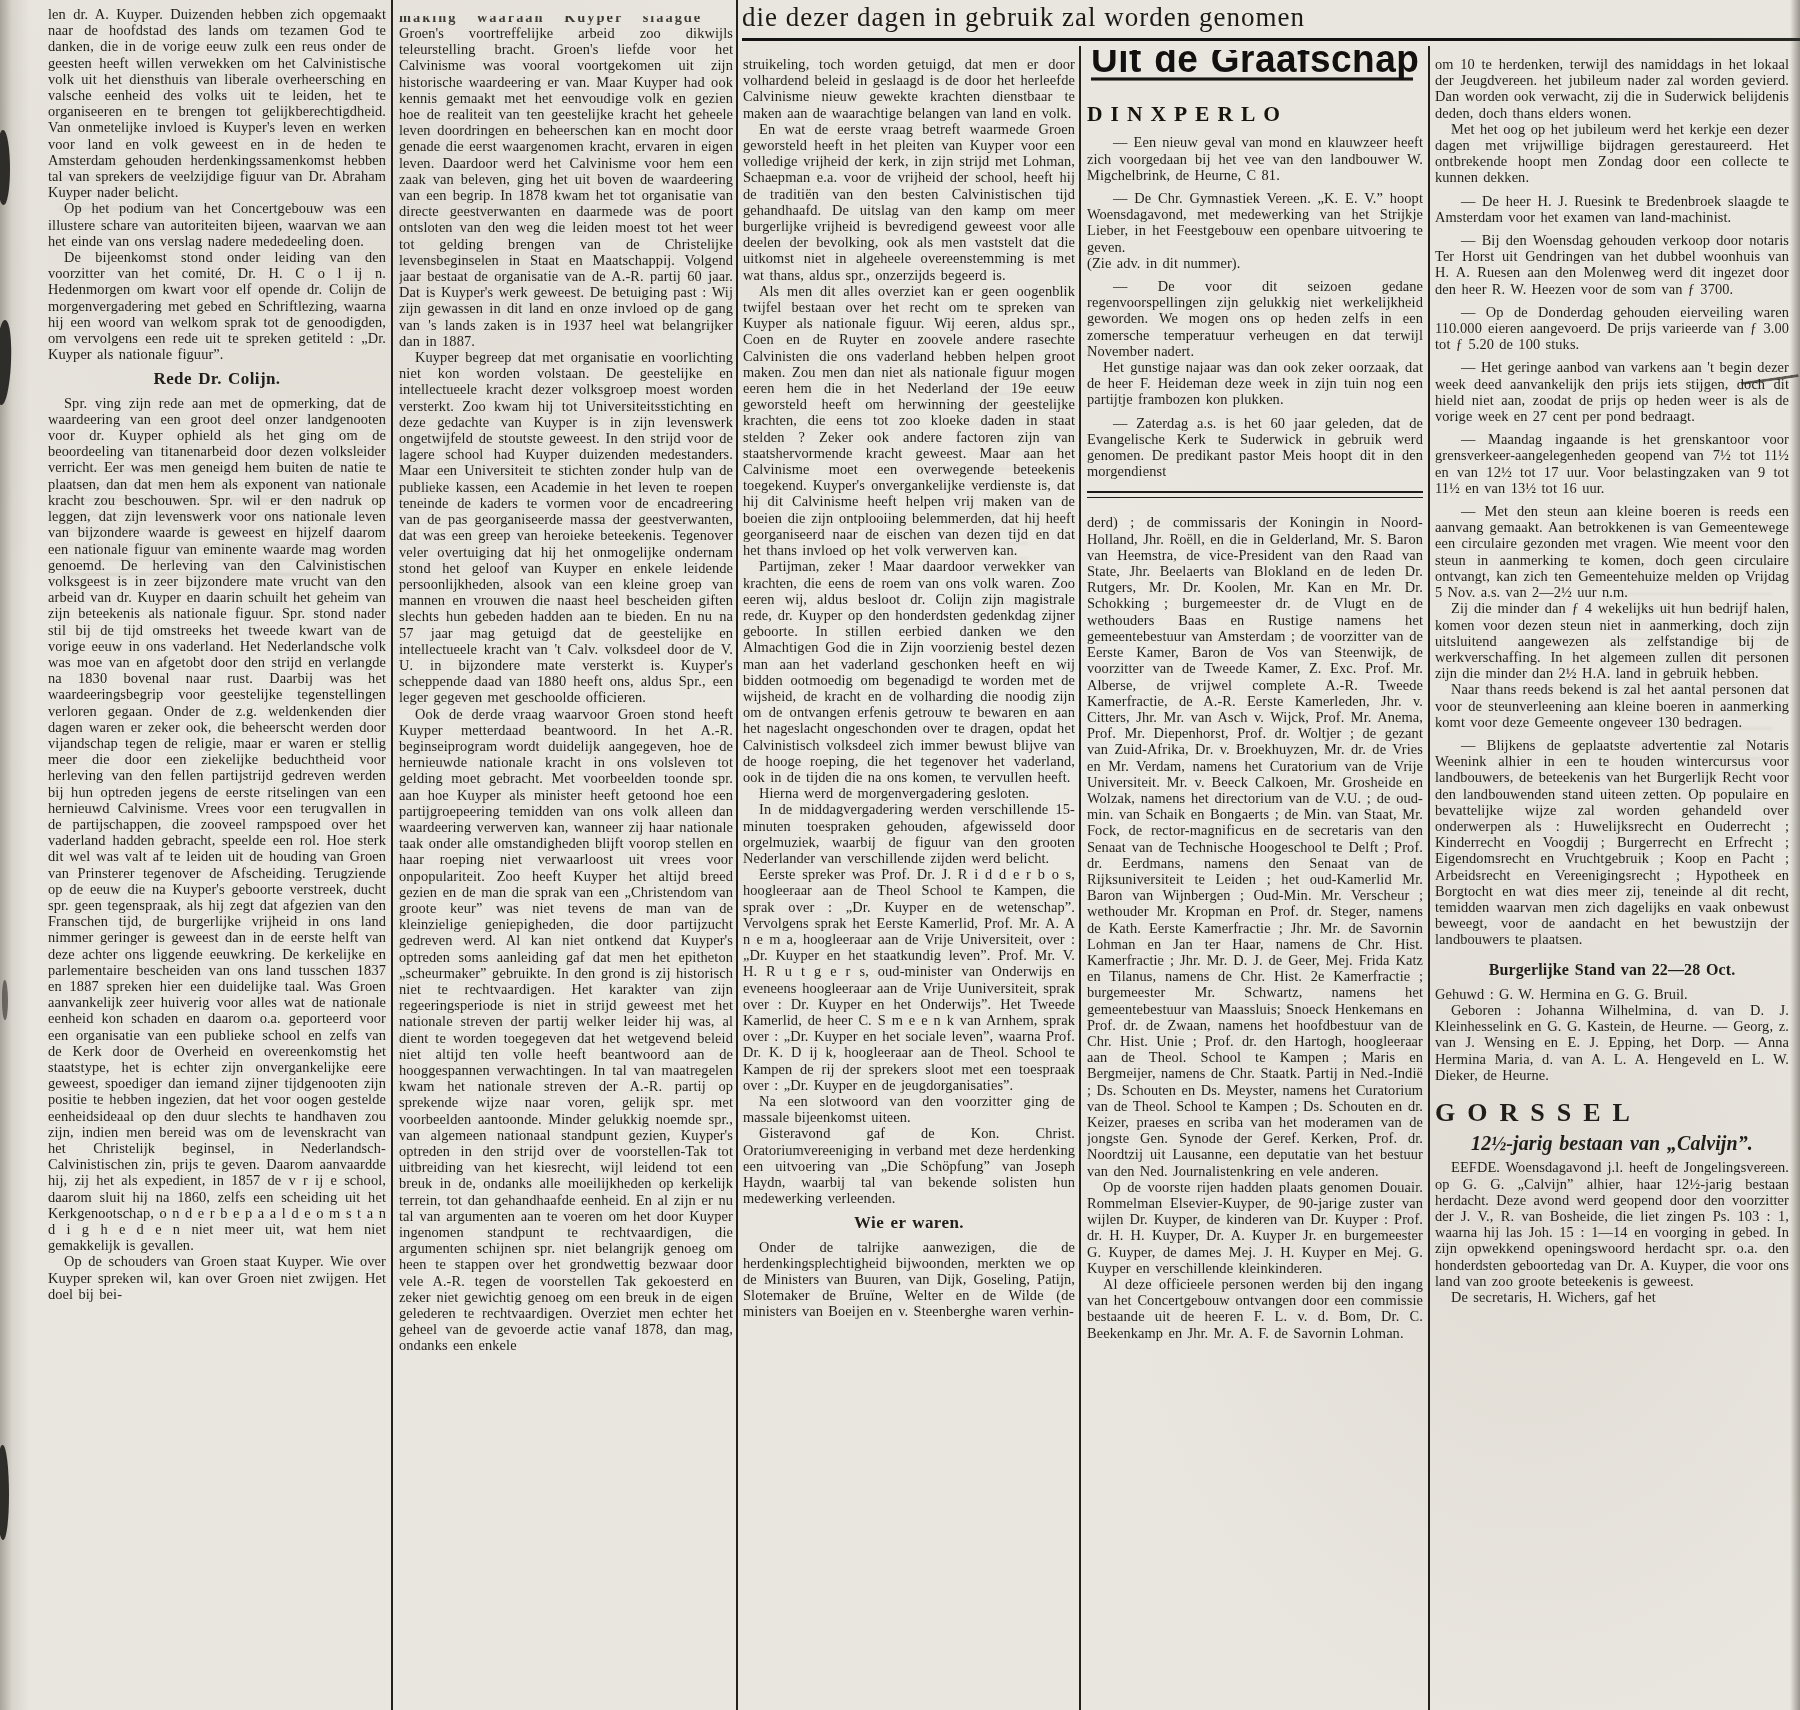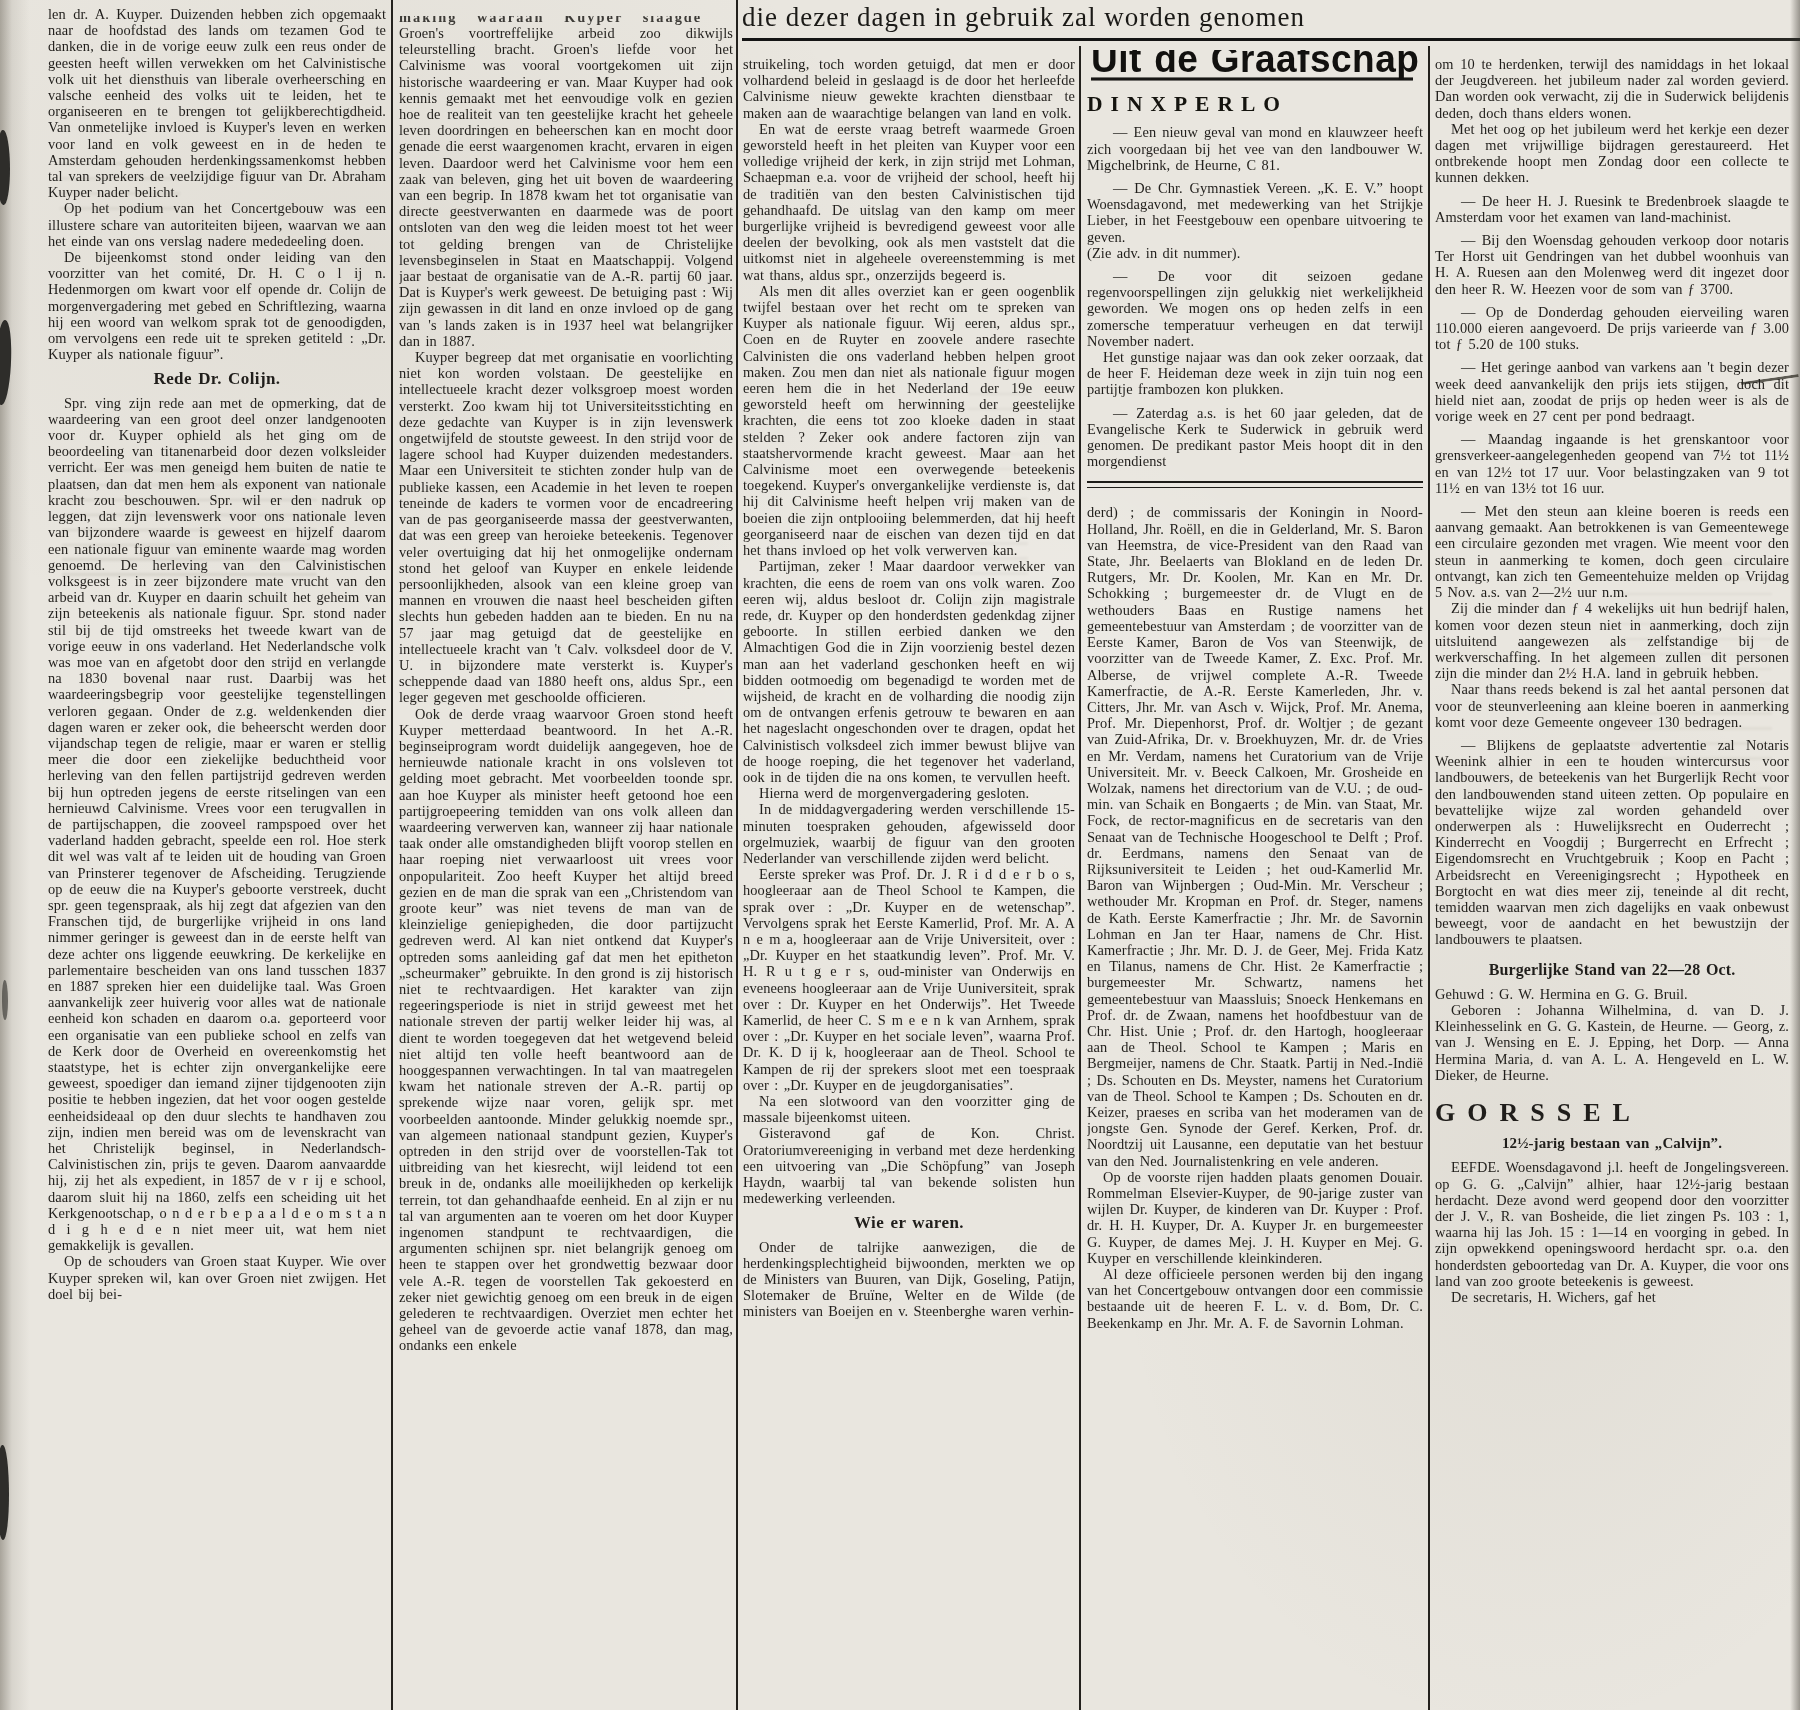--- a/index.html
+++ b/index.html
@@ -75,25 +75,25 @@
     margin:9px 0 7px !important;letter-spacing:.4px;}
   .b-gh{
     font-family:"Liberation Sans","DejaVu Sans",sans-serif;
     font-weight:bold;font-size:37px;letter-spacing:.5px;
     text-align:center;text-indent:0;
     width:322px;margin:2px 0 0 4px !important;
     padding-bottom:9px;border-bottom:3px solid #181715;
     transform:scaleY(1.04);color:#12110f;white-space:nowrap;
   }
   .b-dinx{font-weight:bold;font-size:21.5px;letter-spacing:8px;text-indent:0;
-    margin:16px 0 12px !important;color:#15140f;}
+    margin:26px 0 12px !important;color:#15140f;}
   .b-g{font-weight:bold;font-size:26px;letter-spacing:12px;text-indent:0;
     margin:22px 0 4px !important;}
-  .b-sub{font-weight:bold;text-align:center;font-size:15px;text-indent:0;
-    margin:14px 0 8px !important;}
+  .b-sub{font-weight:bold;text-align:center;font-size:20px;text-indent:0;
+    margin:14px 0 8px !important;font-style:italic;}
   .b-bs{font-weight:bold;text-align:center;font-size:16px;text-indent:0;
     margin:14px 0 8px !important;}
   .b-rule{height:4px;border-top:2px solid #1d1c18;border-bottom:1.5px solid #1d1c18;
     margin:12px 0 16px !important;}
   .b-clip{height:9px;overflow:hidden;display:flex;align-items:flex-end;
     font-weight:bold;letter-spacing:2px;word-spacing:14px;opacity:.85;}
 </style>
 </head>
 <body>
 

